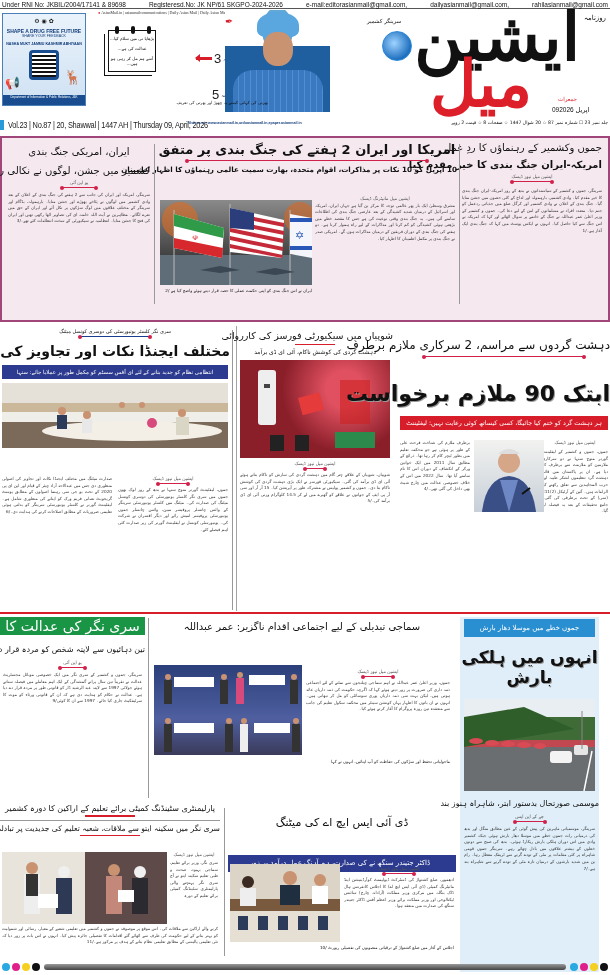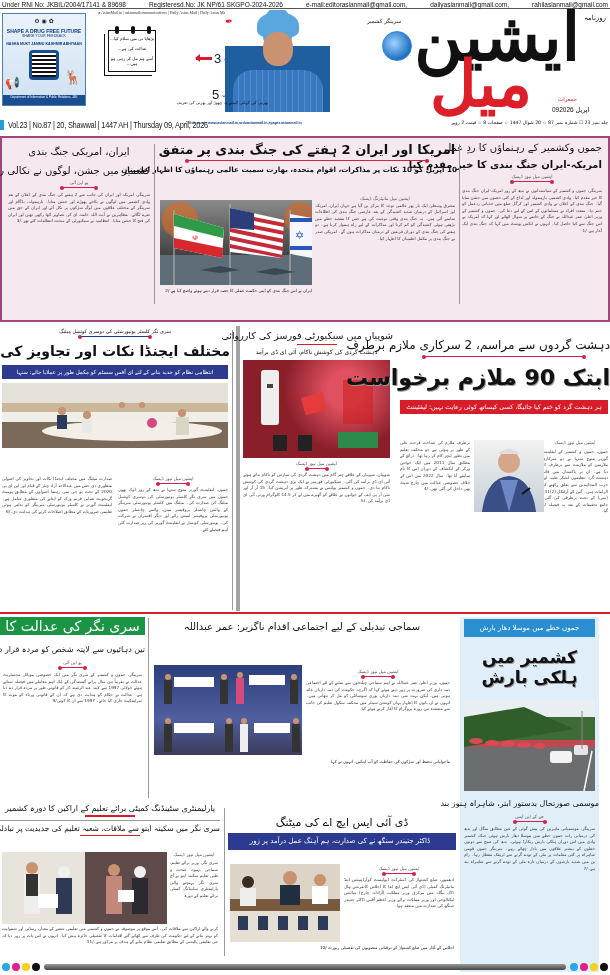--- a/index.html
+++ b/index.html
@@ -223,21 +223,21 @@
   </div>
   <div class="abs" style="left:118px;top:150px;width:110px">
     <div class="byline">ایشین میل نیوز ڈیسک</div>
     <div class="dotline" style="width:30px"></div>
     <div class="txt" style="height:110px;margin-top:3px">جموں، لیفٹیننٹ گورنر منوج سنہا نے بدھ کے روز لوک بھون جموں میں سری نگر کلسٹر یونیورسٹی کی دوسری کونسل میٹنگ کی صدارت کی۔ میٹنگ میں کلسٹر یونیورسٹی سرینگر کے وائس چانسلر پروفیسر مبین، وائس چانسلر جموں یونیورسٹی پروفیسر امیش رائے اور دیگر افسران نے شرکت کی۔ یونیورسٹی کونسل نے لیفٹیننٹ گورنر کی زیر صدارت کئی اہم فیصلے کئے۔</div>
   </div>
   <div class="txt abs" style="left:2px;top:150px;width:110px;height:120px">صدارت میٹنگ میں مختلف ایجنڈا نکات اور تجاویز کی اصولی منظوری دی جس میں عبدالاحد آزاد چیئر کے قیام اور این ای پی 2020 کے تحت یو جی سی رہنما اصولوں کے مطابق پوسٹ گریجویٹ نصابی فریم ورک کو اپنانے کی منظوری شامل ہے۔ لیفٹیننٹ گورنر نے کلسٹر یونیورسٹی سرینگر کو بدلتی ہوئی تعلیمی ضروریات کے مطابق اصلاحات کرنے کی ہدایت دی۔/6</div>
 </div>
 <div class="vsep" style="left:232px;top:330px;height:280px"></div>
 
-<div class="abs" style="left:236px;top:326px;width:157px;height:285px;border-left:4px solid #a3a3a3">
+<div class="abs" style="left:236px;top:326px;width:157px;height:285px;border-left:1px solid #a3a3a3">
   <div class="headline" style="font-size:9.5px;font-weight:normal;margin-top:4px">شوپیاں میں سیکیورٹی فورسز کی کارروائی</div>
   <div style="height:1px;background:#d71c2a;width:40px;margin:3px auto"></div>
   <div class="headline" style="font-size:6px;font-weight:normal;margin-top:3px">دہشت گردی کی کوشش ناکام، آئی ای ڈی برآمد</div>
   <div class="photo" style="margin:5px 3px 0;height:98px;background:radial-gradient(circle at 70% 30%,#e05060 0 15%,#8a1f2a 50%)">
     <svg width="150" height="98">
       <rect x="18" y="10" width="18" height="55" rx="3" fill="#eeeeee"></rect>
       <rect x="24" y="24" width="6" height="4" fill="#444"></rect>
       <rect x="60" y="35" width="22" height="18" fill="#e63b3b" transform="rotate(-15 70 44)"></rect>
       <rect x="100" y="20" width="30" height="44" fill="#c22" opacity=".6"></rect>
       <rect x="30" y="75" width="14" height="16" fill="#222"></rect>
@@ -246,21 +246,21 @@
     </svg>
   </div>
   <div class="byline" style="margin-top:3px">ایشین میل نیوز ڈیسک</div>
   <div class="dotline" style="width:20px"></div>
   <div class="txt" style="margin:3px 3px 0;height:82px">شوپیاں، شوپیاں کے علاقے چتر گام میں دہشت گردی کی سازش کو ناکام بناتے ہوئے آئی ای ڈی برآمد کی گئی۔ سیکیورٹی فورسز نے ایک بڑی دہشت گردی کی کوشش ناکام بنا دی۔ جموں و کشمیر پولیس نے مشترکہ طور پر آپریشن کیا۔ 15 آر آر اور سی آر پی ایف کے جوانوں نے علاقے کو گھیرے میں لے کر 14.5 کلوگرام وزنی آئی ای ڈی برآمد کی۔/5</div>
 </div>
 
 <div class="abs" style="left:398px;top:326px;width:212px;height:285px">
   <div class="headline" style="font-size:12px;font-weight:normal;margin-top:12px">دہشت گردوں سے مراسم، 2 سرکاری ملازم برطرف</div>
   <div class="dotline" style="width:160px;margin-top:4px"></div>
-  <div class="headline" style="font-size:22px;margin-top:8px;text-shadow:1px 1px 0 #999">ابتک 90 ملازم برخواست</div>
+  <div class="headline" style="font-size:22px;margin-top:24px;text-shadow:1px 1px 0 #999">ابتک 90 ملازم برخواست</div>
   <div class="redbar" style="margin:10px 2px 0;height:14px;line-height:14px;font-size:6.3px;font-weight:normal">ہر دہشت گرد کو ختم کیا جائیگا، کسی کیساتھ کوئی رعایت نہیں: لیفٹیننٹ گورنر</div>
   <div class="abs" style="right:2px;top:114px;width:66px">
     <div class="byline">ایشین میل نیوز ڈیسک</div>
     <div class="txt" style="height:150px;margin-top:4px">جموں، جموں و کشمیر کے لیفٹیننٹ گورنر منوج سنہا نے دو سرکاری ملازمین کو ملازمت سے برطرف کر دیا ہے۔ ان پر پاکستان میں قائم دہشت گرد تنظیموں لشکر طیبہ اور حزب المجاہدین سے تعلق رکھنے کے الزامات ہیں۔ آئین کے آرٹیکل (2)311 (سی) کے تحت برطرفی کی گئی۔ جامع تحقیقات کے بعد یہ فیصلہ لیا گیا۔</div>
   </div>
   <div class="photo abs" style="left:76px;top:114px;width:70px;height:72px;background:linear-gradient(#f2f2f0,#c7cfd8)">
     <svg width="70" height="72">
       <circle cx="35" cy="22" r="11" fill="#d6a688"></circle>
       <path d="M24 14 q11 -10 22 0" fill="#ddd"></path>
       <path d="M8 72 q4 -34 27 -36 q23 2 27 36z" fill="#3a4f86"></path>
@@ -315,21 +315,21 @@
   <div class="abs" style="left:154px;top:52px;width:144px">
     <div class="byline">ایشین میل نیوز ڈیسک</div>
     <div class="dotline" style="width:30px"></div>
     <div class="txt" style="height:82px;margin-top:3px">جموں، وزیر اعلیٰ عمر عبداللہ نے اہم سماجی چیلنجوں سے نمٹنے کے لئے اجتماعی ذمہ داری کی ضرورت پر زور دیتے ہوئے کہا کہ اگرچہ حکومت کی ذمہ داریاں عائد ہوتی ہیں، لیکن بہت سی ذمہ داریاں پوری سوسائٹی کو مل کر نبھانی ہیں۔ انہوں نے ان باتوں کا اظہار یہاں کونشن سینٹر میں محکمہ سکول تعلیم کی جانب سے منعقدہ تین روزہ پروگرام کا آغاز کرتے ہوئے کیا۔</div>
   </div>
   <div class="abs urdu" style="left:2px;top:142px;width:296px;font-size:4.2px">ماحولیاتی تحفظ اور سڑکوں کی حفاظت کو آپ اپنائیں، انہوں نے کہا</div>
 </div>
 
 <div class="abs" style="left:460px;top:617px;width:139px;height:355px;background:#dfeef8">
   <div class="bluebar" style="height:18px;line-height:18px;font-size:7px;margin:2px 4px 0">جموں خطے میں موسلا دھار بارش</div>
-  <div class="headline" style="font-size:17px;margin-top:10px;white-space:normal;line-height:20px;text-shadow:1px 1px 0 #999">کشمیر میں ہلکی بارش</div>
+  <div class="headline" style="font-size:17px;margin-top:10px;white-space:normal;line-height:20px;text-shadow:1px 1px 0 #999">انہوں میں ہلکی بارش</div>
   <div class="photo" style="margin:12px 4px 0;height:92px;background:linear-gradient(#e9eef3 0 20%,#3f6b37 20% 45%,#c14850 45% 52%,#6b6e70 52%)">
     <svg width="142" height="92">
       <polygon points="0,18 60,8 110,30 0,48" fill="#2f5e2b"></polygon>
       <g fill="#d84a54">
           <ellipse cx="12" cy="42" rx="7" ry="3"></ellipse>
           <ellipse cx="28" cy="44" rx="7" ry="3"></ellipse>
           <ellipse cx="44" cy="45" rx="7" ry="3"></ellipse>
           <ellipse cx="60" cy="46" rx="7" ry="3"></ellipse>
           <ellipse cx="76" cy="47" rx="6" ry="3"></ellipse>
         </g>
@@ -368,21 +368,21 @@
   <div class="abs" style="left:170px;top:48px;width:48px">
     <div class="byline">ایشین میل نیوز ڈیسک</div>
     <div class="txt" style="height:60px;margin-top:3px">سری نگر، وزیر برائے تعلیم، سماجی بہبود، صحت و طبی تعلیم سکینہ ایتو نے آج سری نگر پہنچنے والی پارلیمنٹری سٹینڈنگ کمیٹی برائے تعلیم کے دورہ</div>
   </div>
   <div class="txt abs" style="left:2px;top:122px;width:216px;height:22px">کرنے والے اراکین سے ملاقات کی۔ اس موقع پر موصوفہ نے جموں و کشمیر میں تعلیمی شعبے کے معیار، رسائی اور شمولیت کو بہتر بنانے کے لیے حکومت کی طرف سے اٹھائے گئے اقدامات کا تفصیلی جائزہ پیش کیا۔ انہوں نے اس بات پر زور دیا کہ نئی تعلیمی پالیسی کے مطابق تعلیمی نظام بنانے کے ہدف پر مرکوز ہے۔/11</div>
 </div>
 <div class="vsep" style="left:224px;top:808px;height:148px"></div>
 
 <div class="abs" style="left:228px;top:804px;width:228px;height:155px">
   <div class="headline" style="font-size:11px;font-weight:normal;margin-top:12px">ڈی آئی ایس ایچ اے کی میٹنگ</div>
-  <div class="navybar" style="margin-top:4px;height:17px;line-height:17px;font-size:7px;padding-right:4px;text-align:center">ڈاکٹر جتیندر سنگھ نے کی صدارت، ہم آہنگ عمل درآمد پر زور</div>
+  <div class="navybar" style="margin-top:26px;height:17px;line-height:17px;font-size:7px;padding-right:4px;text-align:center">ڈاکٹر جتیندر سنگھ نے کی صدارت، ہم آہنگ عمل درآمد پر زور</div>
   <div class="photo abs" style="left:2px;top:60px;width:110px;height:78px;background:linear-gradient(#dcd4c6 0 45%,#7a5a3e 45% 60%,#e6e0d4 60%)">
     <svg width="110" height="78">
       <circle cx="60" cy="14" r="7" fill="#c99270"></circle>
         <rect x="50" y="21" width="20" height="20" fill="#1f2f3f"></rect>
       <circle cx="18" cy="18" r="6" fill="#3a2a22"></circle>
         <rect x="10" y="24" width="16" height="18" fill="#eee"></rect>
       <circle cx="90" cy="16" r="6" fill="#c99270"></circle>
         <rect x="82" y="22" width="16" height="18" fill="#fff"></rect>
       <g fill="#2c3b5a">
           <rect x="8" y="52" width="10" height="14"></rect>

